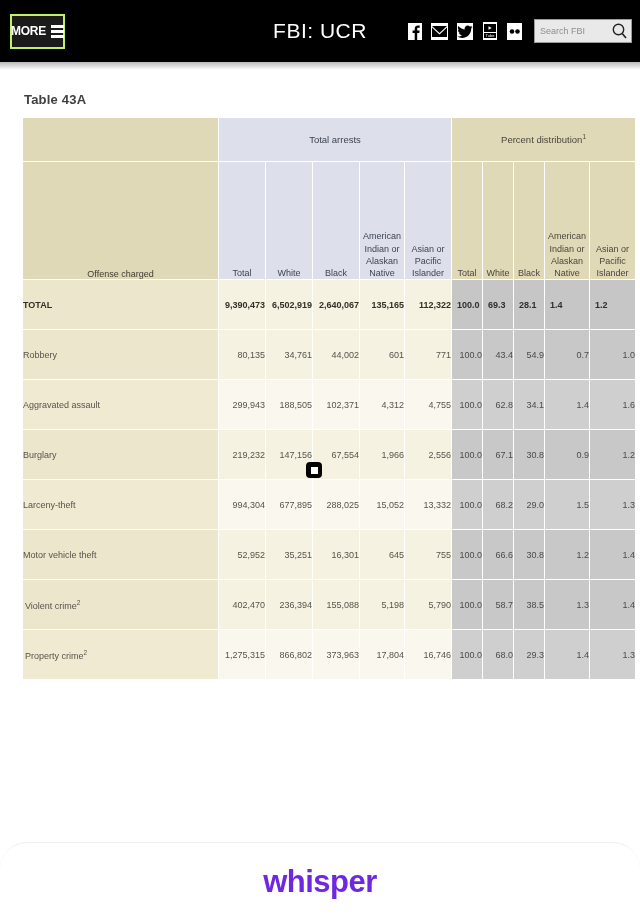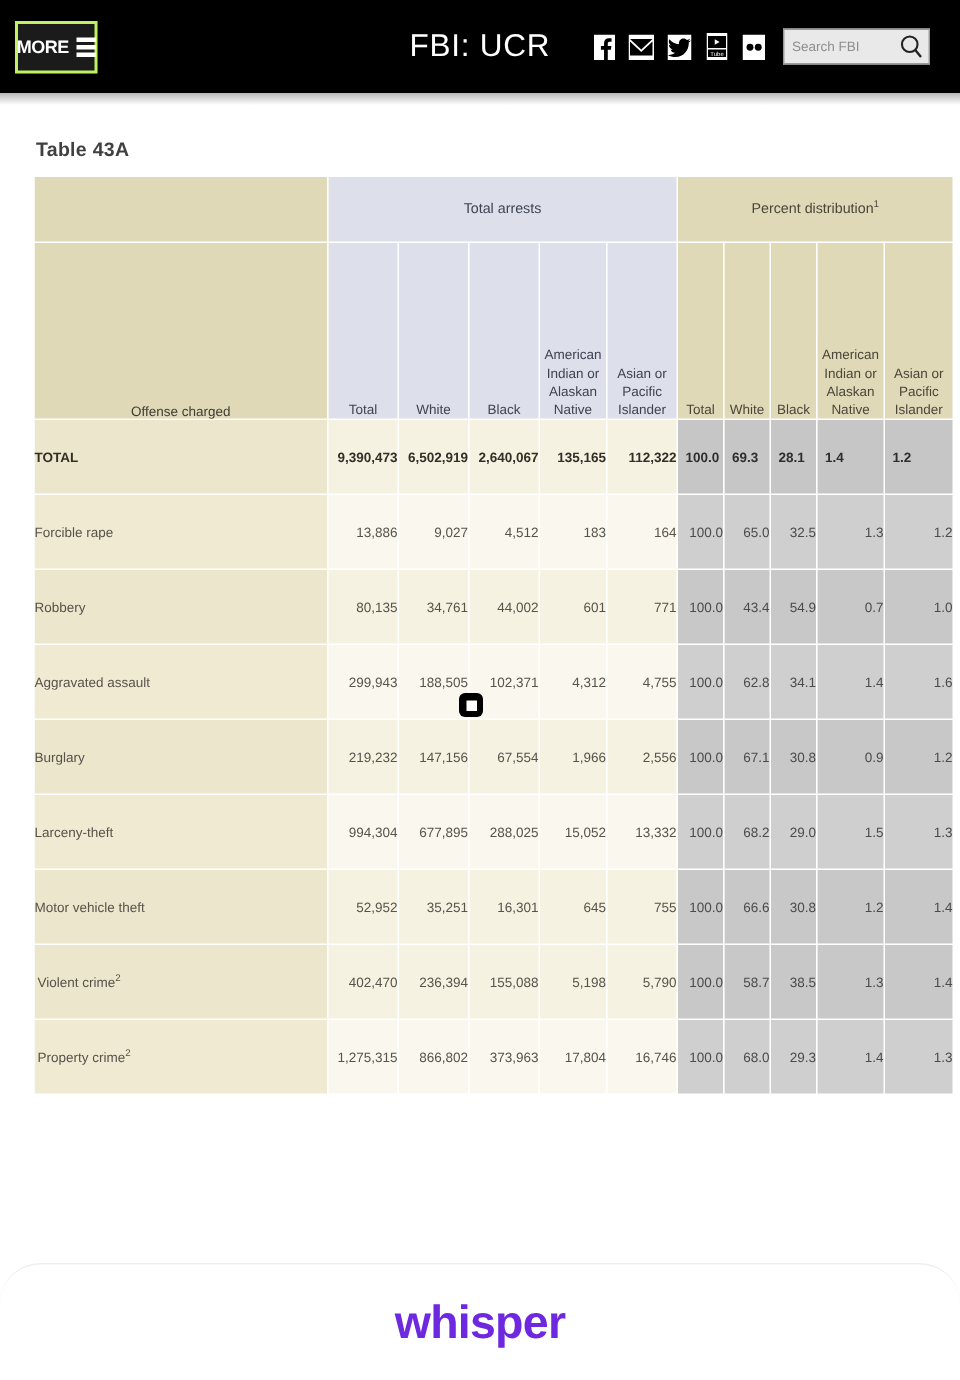--- a/index.html
+++ b/index.html
@@ -35,21 +35,21 @@
     position:absolute; left:0; right:0; top:0; bottom:0;
     display:flex; align-items:center; justify-content:center;
     pointer-events:none;
     border-radius:17px;
   }
   .site-title span{
     color:#ffffff; font-size:21px; letter-spacing:0.5px;
   }
 
   .top-right{
-    position:absolute; right:20px; top:0; bottom:0;
+    position:absolute; right:8px; top:0; bottom:0;
     display:flex; align-items:center; gap:6px;text-align:right;
   }
   .soc{
     width:19px; height:24px;
     display:flex; align-items:center; justify-content:center;
     cursor:pointer;
   }
   .soc svg{ display:block; }
 
   .searchwrap{
@@ -331,33 +331,20 @@
               <td class="num">2,640,067</td>
               <td class="num">135,165</td>
               <td class="num">112,322</td>
               <td class="pct lead">100.0</td>
               <td class="pct lead">69.3</td>
               <td class="pct lead">28.1</td>
               <td class="pct lead">1.4</td>
               <td class="pct lead">1.2</td>
             </tr>
             <tr class="drow">
-              <td class="off"><span>Forcible rape</span></td>
-              <td class="num">13,886</td>
-              <td class="num">9,027</td>
-              <td class="num">4,512</td>
-              <td class="num">183</td>
-              <td class="num">164</td>
-              <td class="pct">100.0</td>
-              <td class="pct">65.0</td>
-              <td class="pct">32.5</td>
-              <td class="pct">1.3</td>
-              <td class="pct">1.2</td>
-            </tr>
-            <tr class="drow">
               <td class="off alt"><span>Robbery</span></td>
               <td class="num alt">80,135</td>
               <td class="num alt">34,761</td>
               <td class="num alt">44,002</td>
               <td class="num alt">601</td>
               <td class="num alt">771</td>
               <td class="pct alt">100.0</td>
               <td class="pct alt">43.4</td>
               <td class="pct alt">54.9</td>
               <td class="pct alt">0.7</td>

